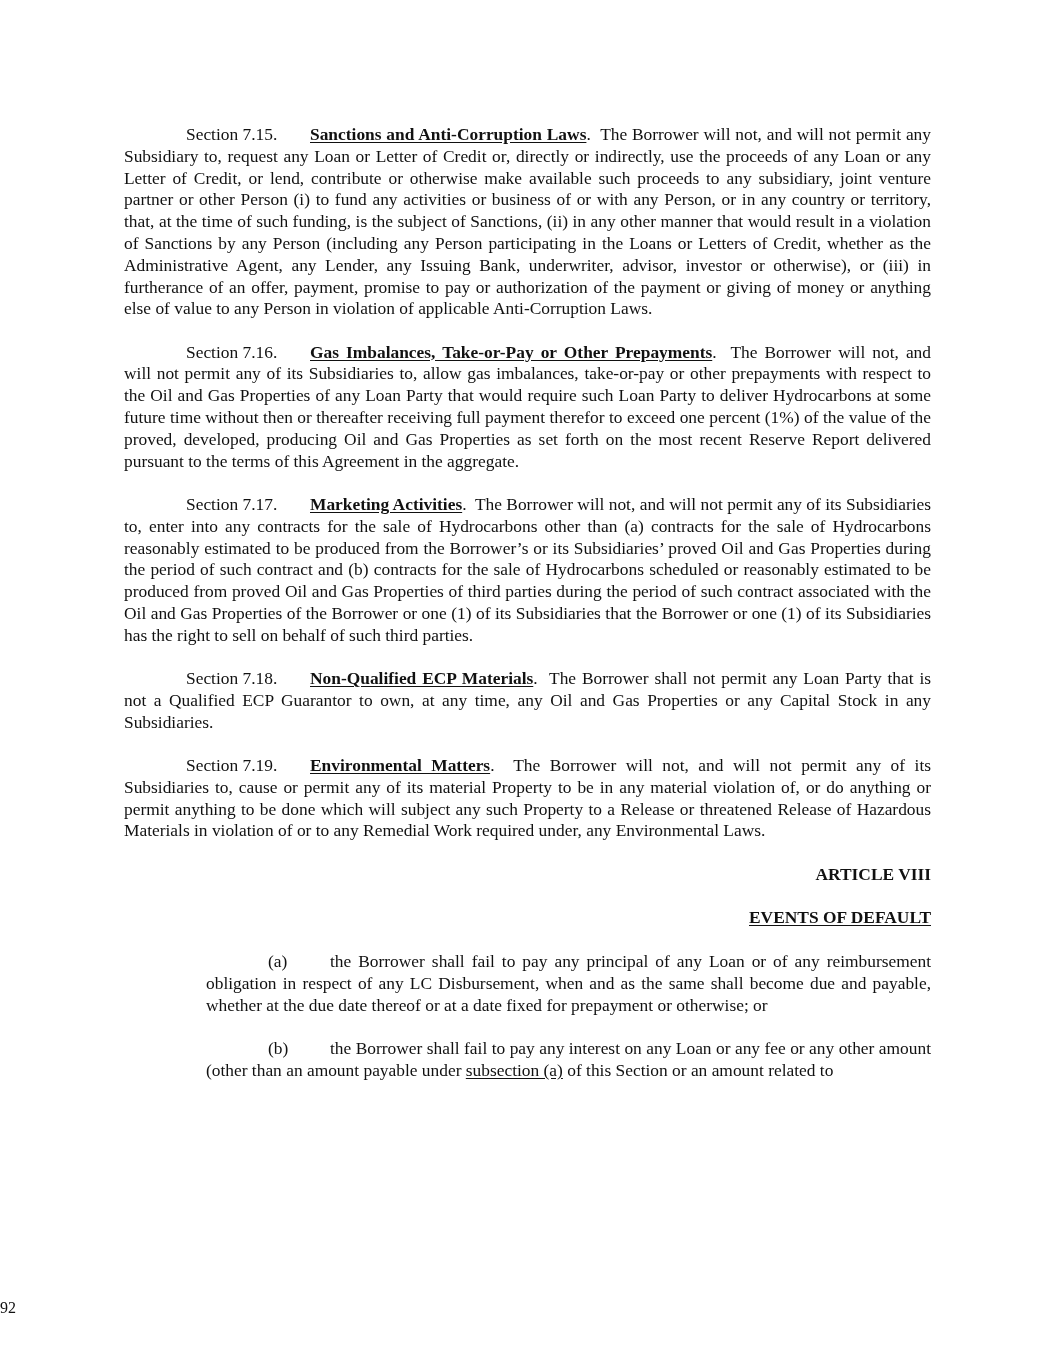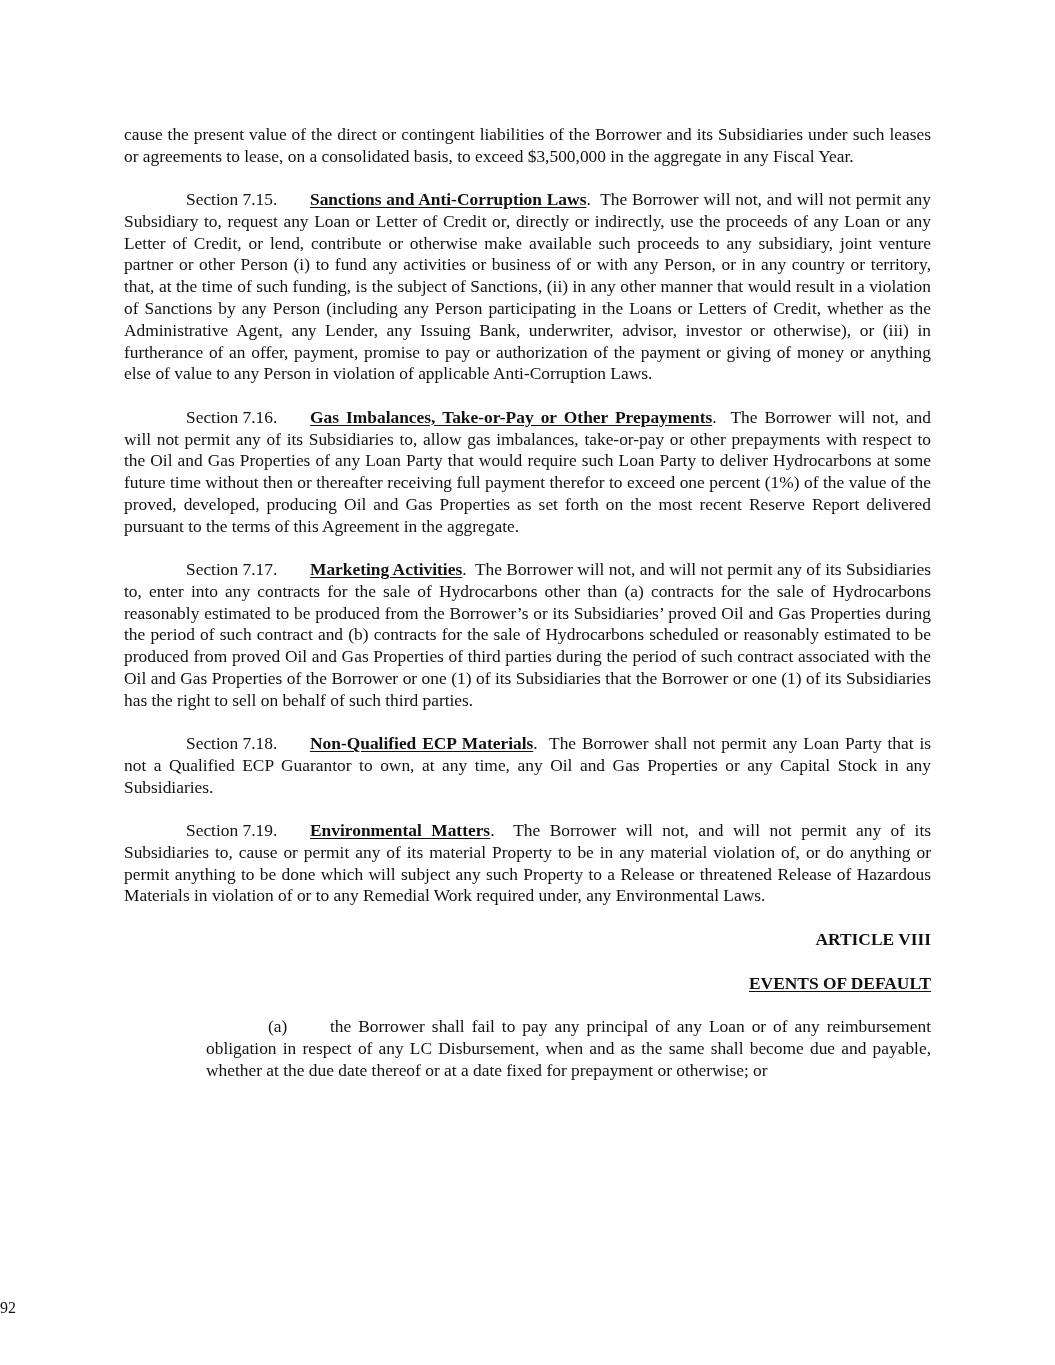--- a/index.html
+++ b/index.html
@@ -63,35 +63,35 @@
       top: 1297px;
       text-align: left;
       font-size: 16px;
     }
   </style>
 </head>
 <body>
 
 <div class="page">
 
-  <p class="para">cause the present value of the direct or contingent liabilities of the Borrower and its Subsidiaries under such leases or agreements to lease, on a consolidated basis, to exceed $3,500,000 in the aggregate in any Fiscal Year.</p>
 
   <p class="para indent"><span class="sec-num">Section 7.15.</span><span class="sec-title">Sanctions and Anti-Corruption Laws</span>.&nbsp; <span>The Borrower will not, and will not permit any Subsidiary to, request any Loan or Letter of Credit or, directly or indirectly, use the proceeds of any Loan or any Letter of Credit, or lend, contribute or otherwise make available such proceeds to any subsidiary, joint venture partner or other Person (i) to fund any activities or business of or with any Person, or in any country or territory, that, at the time of such funding, is the subject of Sanctions, (ii) in any other manner that would result in a violation of Sanctions by any Person (including any Person participating in the Loans or Letters of Credit, whether as the Administrative Agent, any Lender, any Issuing Bank, underwriter, advisor, investor or otherwise), or (iii) in furtherance of an offer, payment, promise to pay or authorization of the payment or giving of money or anything else of value to any Person in violation of applicable Anti-Corruption Laws.</span></p>
 
   <p class="para indent"><span class="sec-num">Section 7.16.</span><span class="sec-title">Gas Imbalances, Take-or-Pay or Other Prepayments</span>.&nbsp; <span>The Borrower will not, and will not permit any of its Subsidiaries to, allow gas imbalances, take-or-pay or other prepayments with respect to the Oil and Gas Properties of any Loan Party that would require such Loan Party to deliver Hydrocarbons at some future time without then or thereafter receiving full payment therefor to exceed one percent (1%) of the value of the proved, developed, producing Oil and Gas Properties as set forth on the most recent Reserve Report delivered pursuant to the terms of this Agreement in the aggregate.</span></p>
 
   <p class="para indent"><span class="sec-num">Section 7.17.</span><span class="sec-title">Marketing Activities</span>.&nbsp; <span>The Borrower will not, and will not permit any of its Subsidiaries to, enter into any contracts for the sale of Hydrocarbons other than (a) contracts for the sale of Hydrocarbons reasonably estimated to be produced from the Borrower’s or its Subsidiaries’ proved Oil and Gas Properties during the period of such contract and (b) contracts for the sale of Hydrocarbons scheduled or reasonably estimated to be produced from proved Oil and Gas Properties of third parties during the period of such contract associated with the Oil and Gas Properties of the Borrower or one (1) of its Subsidiaries that the Borrower or one (1) of its Subsidiaries has the right to sell on behalf of such third parties.</span></p>
 
   <p class="para indent"><span class="sec-num">Section 7.18.</span><span class="sec-title">Non-Qualified ECP Materials</span>.&nbsp; <span>The Borrower shall not permit any Loan Party that is not a Qualified ECP Guarantor to own, at any time, any Oil and Gas Properties or any Capital Stock in any Subsidiaries.</span></p>
 
   <p class="para indent"><span class="sec-num">Section 7.19.</span><span class="sec-title">Environmental Matters</span>.&nbsp; <span>The Borrower will not, and will not permit any of its Subsidiaries to, cause or permit any of its material Property to be in any material violation of, or do anything or permit anything to be done which will subject any such Property to a Release or threatened Release of Hazardous Materials in violation of or to any Remedial Work required under, any Environmental Laws.</span></p>
 
   <p class="center article">ARTICLE VIII</p>
 
   <p class="center" style="margin-bottom:22px;"><span class="ul">EVENTS OF DEFAULT</span></p>
 
 
   <p class="para sub-para"><span class="sub-label">(a)</span><span>the Borrower shall fail to pay any principal of any Loan or of any reimbursement obligation in respect of any LC Disbursement, when and as the same shall become due and payable, whether at the due date thereof or at a date fixed for prepayment or otherwise; or</span></p>
 
+  <p class="sub-para"><span class="sub-label">(b)</span><span>the Borrower shall fail to pay any interest on any Loan or any fee or any other amount (other than an amount payable under </span><span class="ul">subsection (a)</span><span> of this Section or an amount related to</span></p>
 
 </div>
 
 <div class="page-number">92</div>
 
 </body></html>

